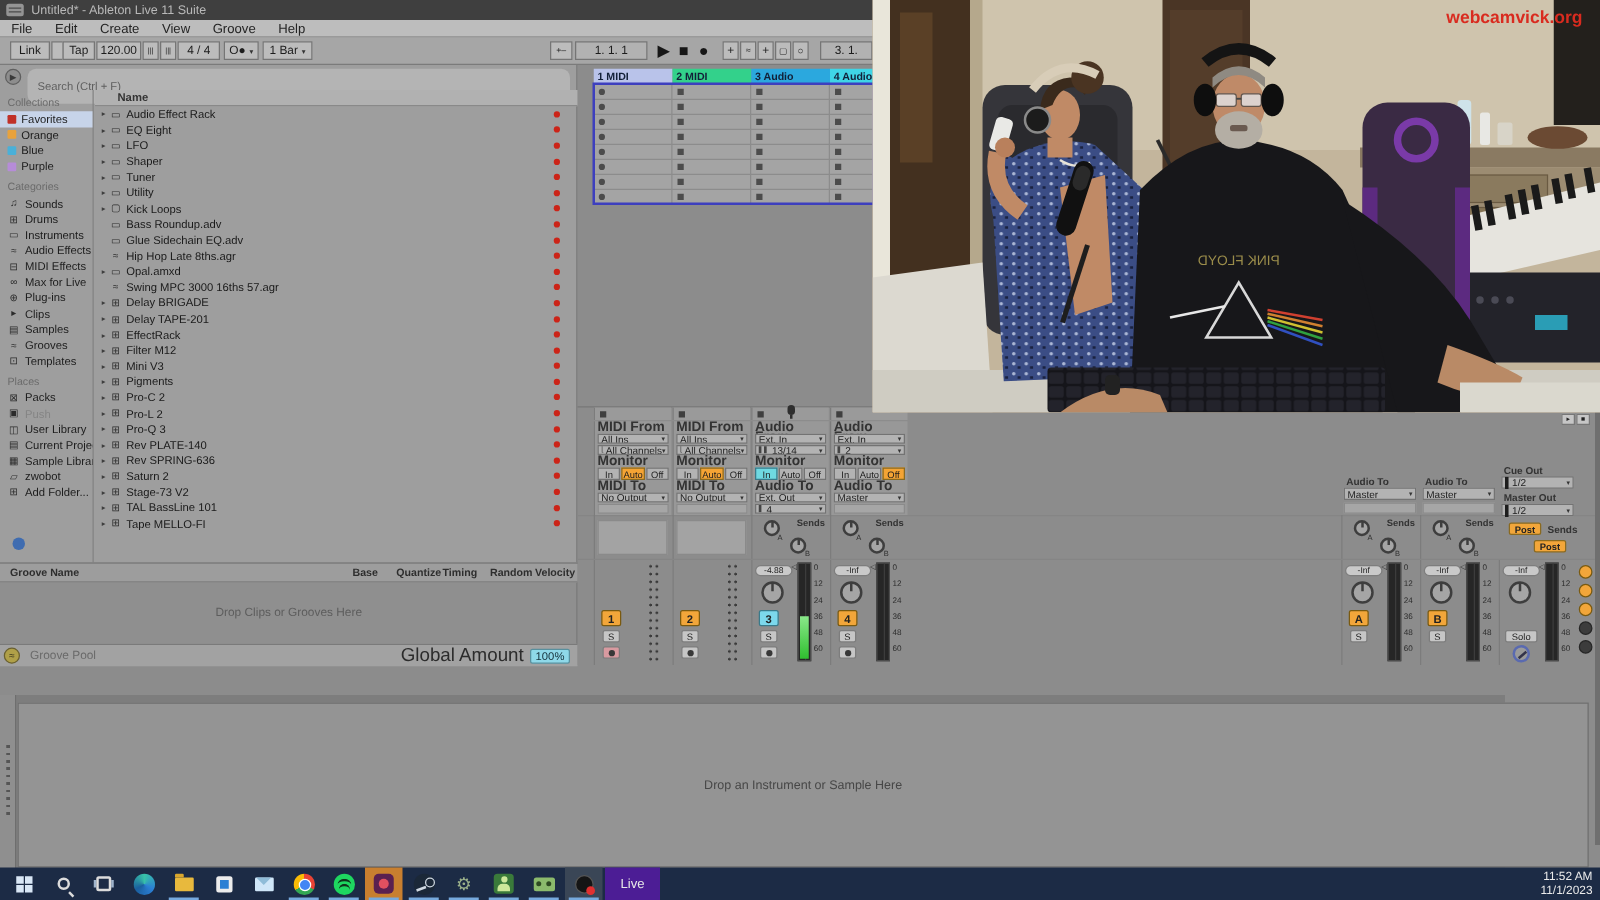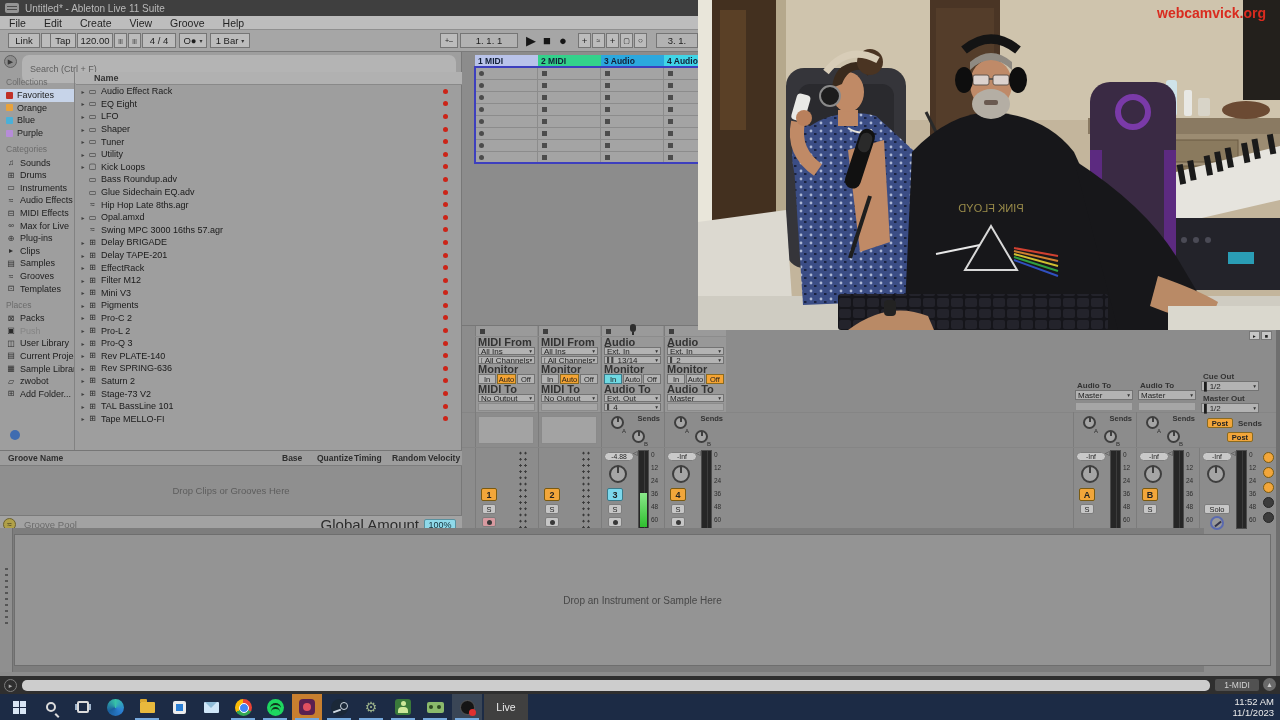--- a/index.html
+++ b/index.html
@@ -156,21 +156,21 @@
     border:2px solid #5a6ab0; background:#9a9a9a; }
   .xfader::after { content:""; position:absolute; left:2px; top:5px; width:8px; height:2px; background:#33334a; transform:rotate(-40deg); }
   .scenebtn { position:absolute; left:1263px; width:11px; height:11px; border-radius:50%; }
   .scenebtn.orange { background:#f2a63a; border:1px solid #7a5a10; }
   .scenebtn.dark { background:#3c3c3c; border:1px solid #262626; }
   .minibtn { position:absolute; top:331px; width:11px; height:9px; background:#c6c6c6; border:1px solid #777;
     font-size:5.5px; color:#222; display:flex; align-items:center; justify-content:center; }
   .right-edge { position:absolute; left:1276px; top:52px; width:4px; height:624px; background:#6f6f6f; }
 
   
-  #device { position:absolute; left:0; top:528px; width:1204px; height:144px; background:#7d7d7d; }
+  #device { position:absolute; left:0; top:556px; width:1204px; height:144px; background:#7d7d7d; }
   .dev-strip { position:absolute; left:0; top:0; width:13px; height:144px; background:#8f8f8f;
     border-right:1px solid #6e6e6e; }
   .dev-strip::before { content:""; position:absolute; left:5px; top:40px; width:3px; height:60px;
     background-image:repeating-linear-gradient(#555 0 2px, transparent 2px 6px); }
   .dev-panel { position:absolute; left:14px; top:6px; width:1257px; height:132px; background:#949494;
     border:1px solid #6e6e6e; display:flex; align-items:center; justify-content:center;
     font-size:10px; color:#474747; }
 
   
   #statusbar { position:absolute; left:0; top:676px; width:1280px; height:18px; background:#2f2f2f; }
@@ -220,21 +220,21 @@
   .tb-steam::before { content:""; position:absolute; left:2px; top:11px; width:8px; height:2px; background:#cfd8e2; transform:rotate(-20deg); }
   .tb-gear { color:#9ab08a; font-size:14px; }
   .tb-avatar { width:16px; height:16px; border-radius:3px; background:#3a7a3a; position:relative; }
   .tb-avatar::before { content:""; position:absolute; left:5.5px; top:2px; width:5px; height:5px; border-radius:50%; background:#cde89a; }
   .tb-avatar::after { content:""; position:absolute; left:3px; top:8px; width:10px; height:6px; border-radius:4px 4px 0 0; background:#cde89a; }
   .tb-cassette { width:17px; height:11px; border-radius:2px; background:#8bba6c; position:relative; }
   .tb-cassette::before, .tb-cassette::after { content:""; position:absolute; top:3.5px; width:4px; height:4px; border-radius:50%; background:#2e4a22; }
   .tb-cassette::before { left:2.5px; } .tb-cassette::after { right:2.5px; }
   .tb-rec { width:15px; height:15px; border-radius:50%; background:#151515; border:1px solid #555; position:relative; }
   .tb-rec::after { content:""; position:absolute; right:-2px; bottom:-2px; width:7px; height:7px; border-radius:50%; background:#e03030; }
-  .tb-live-cell { position:absolute; top:0; width:44px; height:26px; background:#404040;
+  .tb-live-cell { position:absolute; top:0; width:44px; height:26px; background:#4c1d95;
     display:flex; align-items:center; justify-content:center; color:#e8e8e8; font-size:10.5px; }
   .tb-clock { position:absolute; right:6px; top:2px; text-align:right; color:#eaeaea; font-size:9.5px; line-height:11px; }
 </style>
 </head>
 <body>
 
 <div id="stage">
 <div id="live-window">
 
   <div class="titlebar">
@@ -905,26 +905,20 @@
     </div>
     <div class="hline" style="left:462px;top:447px;width:818px;background:#858585;"></div>
     <div class="right-edge"></div>
   </div>
 
   <div id="device">
     <div class="dev-strip"></div>
     <div class="dev-panel">Drop an Instrument or Sample Here</div>
   </div>
 
-  <div id="statusbar">
-    <div class="st-circle">▸</div>
-    <div class="st-field"></div>
-    <div class="st-badge">1-MIDI</div>
-    <div class="st-tri">▲</div>
-  </div>
 </div>
 
 <div id="webcam">
   <svg width="582" height="330" viewBox="0 0 582 330">
     <defs>
       <pattern id="jac" width="10" height="8" patternUnits="userSpaceOnUse">
         <rect width="10" height="8" fill="#3b4d85"></rect>
         <circle cx="3" cy="3" r="1.4" fill="#c8d2e8" opacity="0.8"></circle>
         <rect x="6" y="5" width="2.5" height="2" fill="#1a2240"></rect>
       </pattern>

